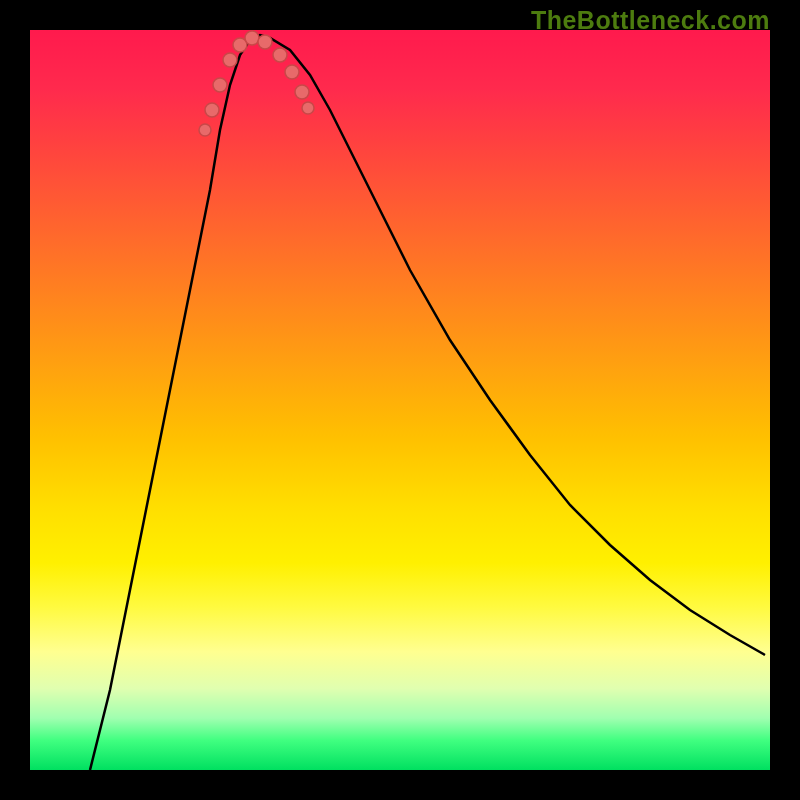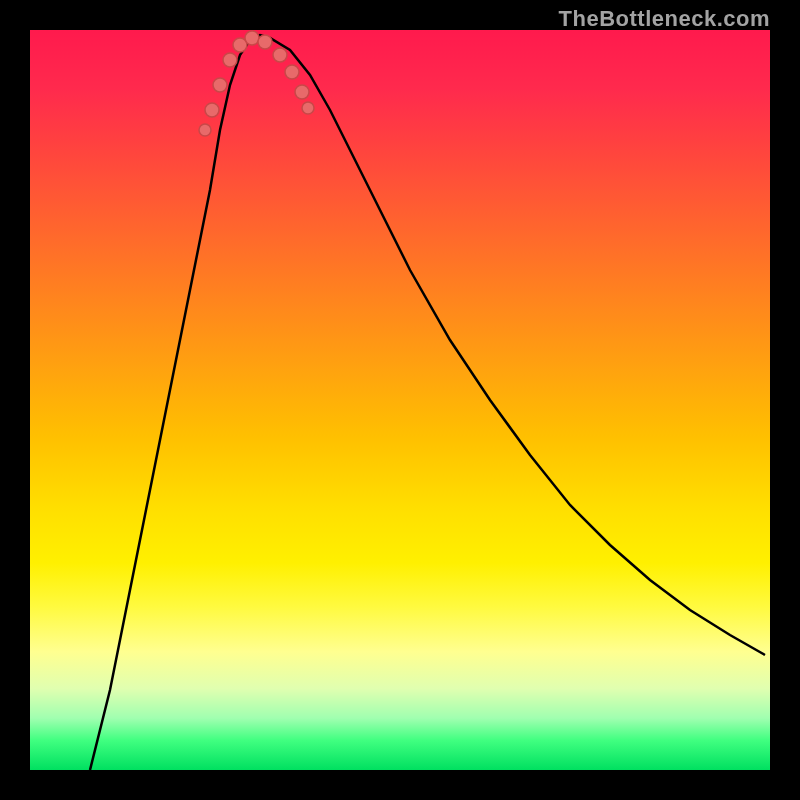--- a/index.html
+++ b/index.html
@@ -38,23 +38,23 @@
       #a0ffb0 93%,
       #40ff80 96%,
       #00e060 100%
     );
   }
   .watermark {
     position: absolute;
     top: 6px;
     right: 30px;
     font-family: Arial, Helvetica, sans-serif;
-    font-size: 22px;
+    font-size: 25px;
     font-weight: 600;
-    color: #a3a3a3;
+    color: #4d7c0f;
     letter-spacing: 0.5px;
   }
   svg.curve {
     position: absolute;
     left: 0;
     top: 0;
     width: 740px;
     height: 740px;
   }
   .marker {

